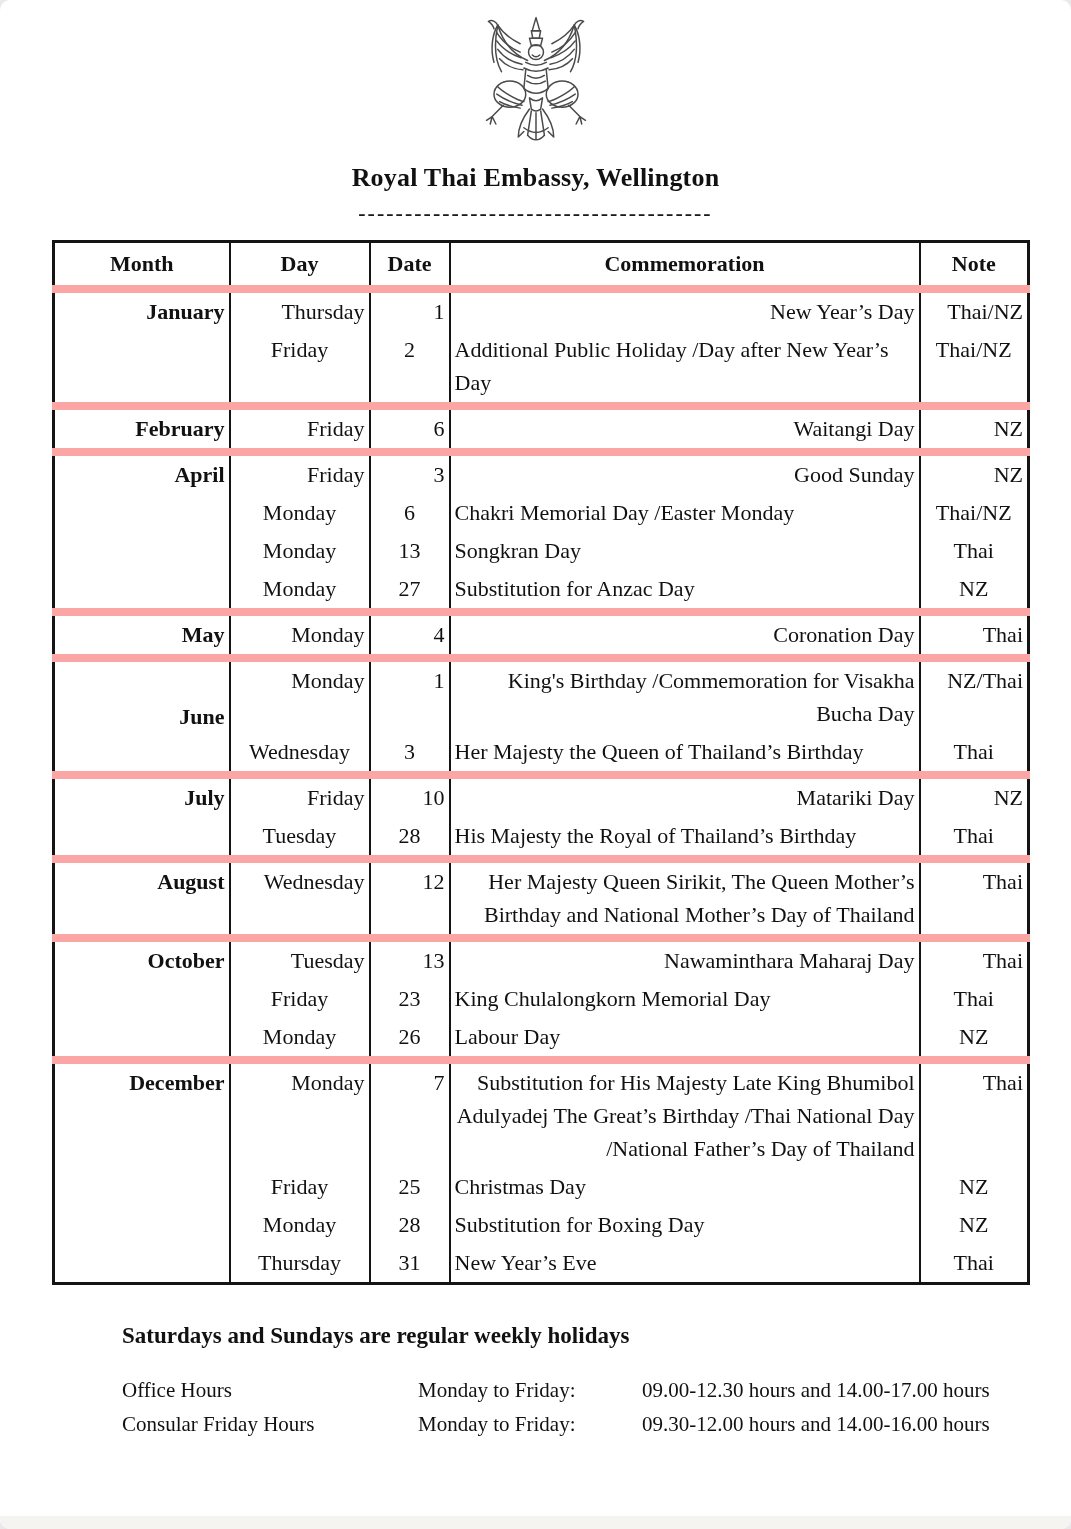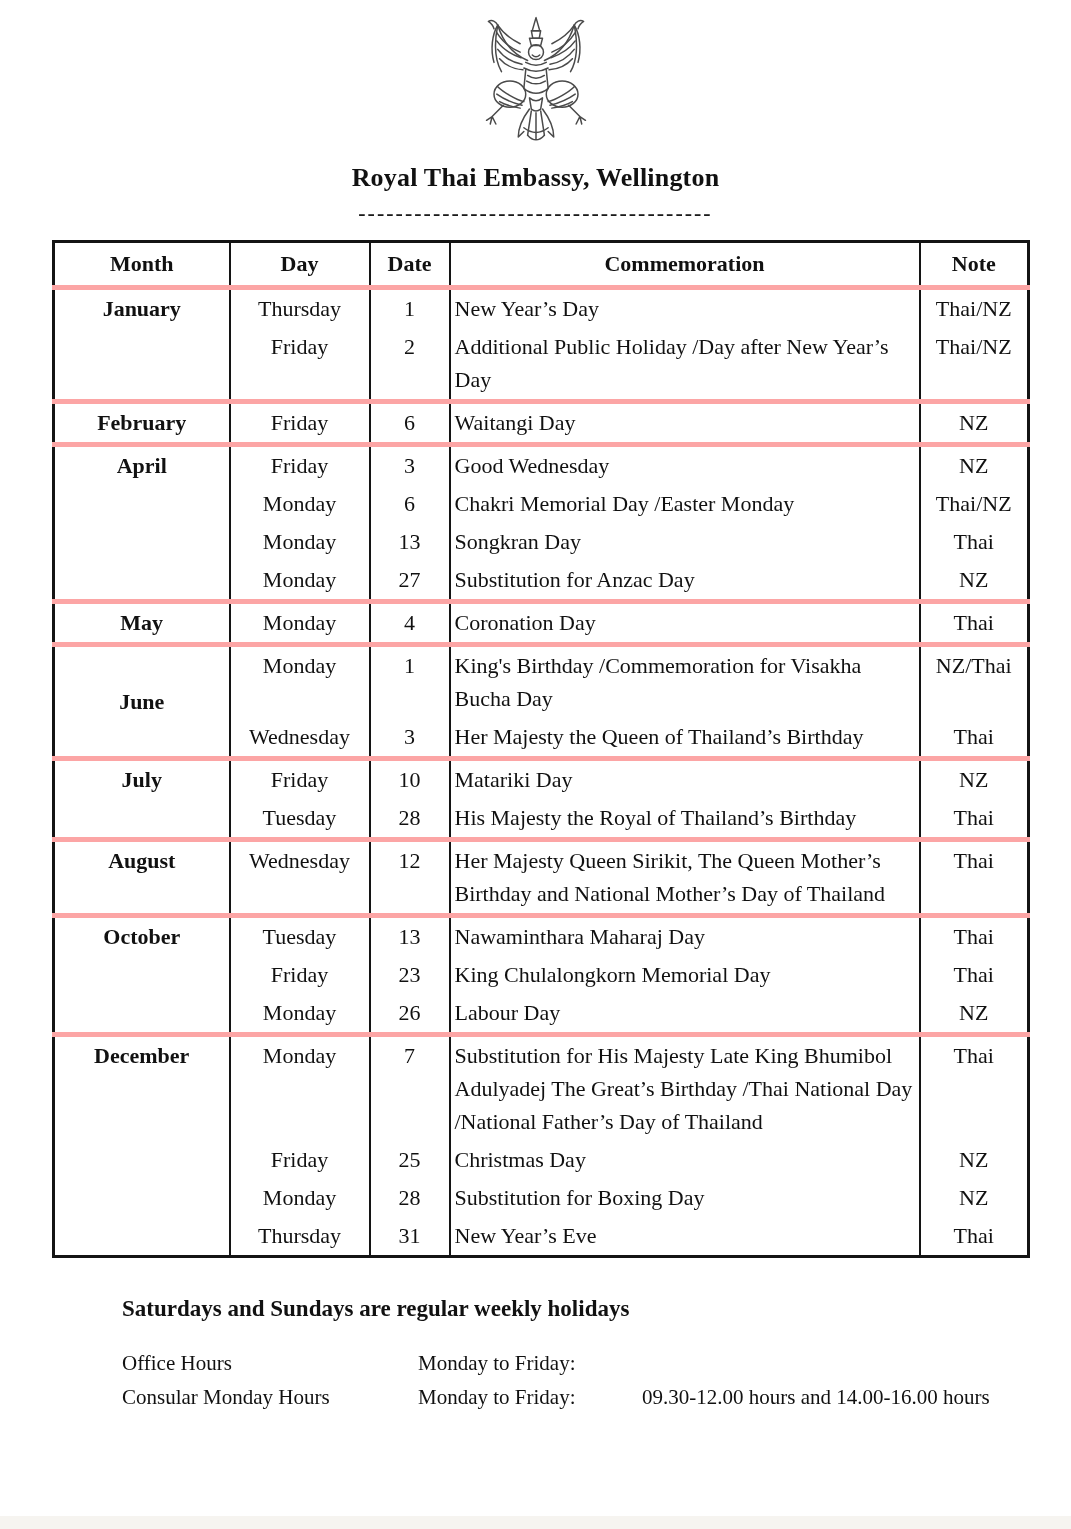--- a/index.html
+++ b/index.html
@@ -6,20 +6,21 @@
   html, body { background: #e9e9e9; }
   body { font-family: "Liberation Serif", "DejaVu Serif", serif; }
   .page {
     position: relative;
     width: 1071px;
     height: 1529px;
     background: #ffffff;
     color: #111111;
     overflow: hidden;
     margin: 0 auto;
+    border-radius: 10px;
   }
   
   .emblem-wrap {
     display: flex;
     justify-content: center;
     padding-top: 12px;
     height: 148px;
   }
   .emblem-wrap svg { display: block; }
   .title-block { text-align: center; margin-top: 14px; }
@@ -59,21 +60,21 @@
     border-right: 2px solid #141414;
     vertical-align: top;
     padding: 2px 4px 3px 4px;
   }
   table.holidays thead th {
     font-weight: bold;
     text-align: center;
     border-bottom: 3px solid #141414;
     padding: 4px 4px 5px 4px;
   }
-  tr.group-start td { border-top: 5px solid #fca5a5; }
+  tr.group-start td { border-top: 8px solid #fca5a5; text-align: right; }
   td.month-cell { font-weight: bold; text-align: center; }
   td.month-cell.valign-middle { vertical-align: middle; }
   td.day-cell  { text-align: center; }
   td.date-cell { text-align: center; }
   td.comm-cell { text-align: left; padding-left: 10px; padding-right: 6px; }
   td.note-cell { text-align: center; }
   
   .weekend-note {
     margin: 38px 0 0 122px;
     font-weight: bold;
@@ -184,21 +185,21 @@
           <td class="month-cell" rowspan="1">February</td>
           <td class="day-cell">Friday</td>
           <td class="date-cell">6</td>
           <td class="comm-cell">Waitangi Day</td>
           <td class="note-cell">NZ</td>
         </tr>
         <tr class="group-start">
           <td class="month-cell" rowspan="4">April</td>
           <td class="day-cell">Friday</td>
           <td class="date-cell">3</td>
-          <td class="comm-cell">Good Wednesday</td>
+          <td class="comm-cell">Good Sunday</td>
           <td class="note-cell">NZ</td>
         </tr>
         <tr>
           <td class="day-cell">Monday</td>
           <td class="date-cell">6</td>
           <td class="comm-cell">Chakri Memorial Day /Easter Monday</td>
           <td class="note-cell">Thai/NZ</td>
         </tr>
         <tr>
           <td class="day-cell">Monday</td>
@@ -298,22 +299,23 @@
         </tr>
       </tbody>
   </table>
 
   <div class="weekend-note">Saturdays and Sundays are regular weekly holidays</div>
 
   <div class="hours-block" id="hours-block">
       <div class="hours-row">
         <span>Office Hours</span>
         <span>Monday to Friday:</span>
+        <span>09.00-12.30 hours and 14.00-17.00 hours</span>
       </div>
       <div class="hours-row">
-        <span>Consular Monday Hours</span>
+        <span>Consular Friday Hours</span>
         <span>Monday to Friday:</span>
         <span>09.30-12.00 hours and 14.00-16.00 hours</span>
       </div>
     </div>
 
   <div class="page-bottom-edge"></div>
 </div>
 
 </body></html>

